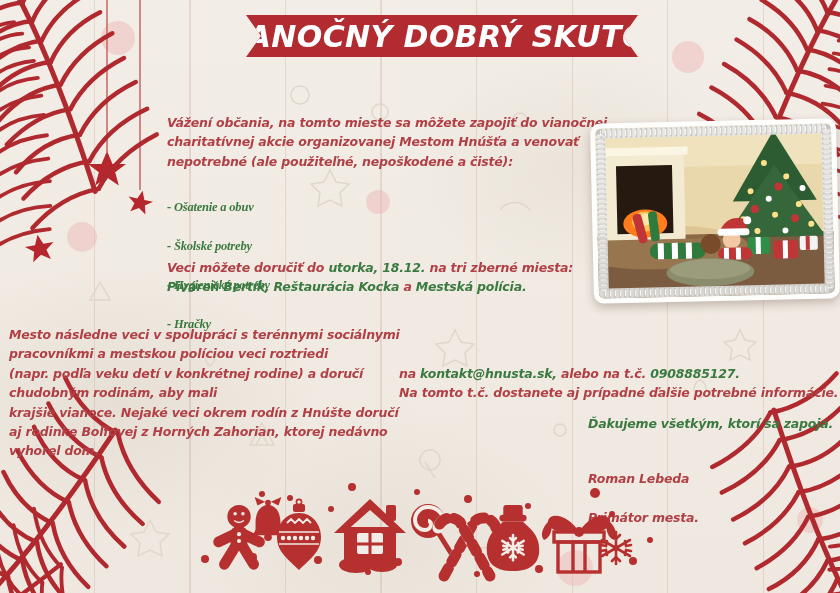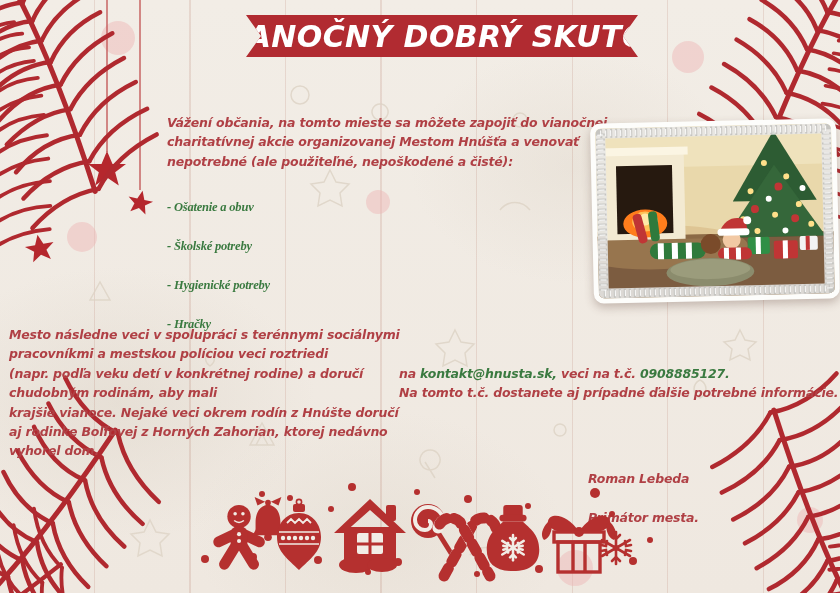--- a/index.html
+++ b/index.html
@@ -155,20 +155,24 @@
 charitatívnej akcie organizovanej Mestom Hnúšťa a venovať
 nepotrebné (ale použiteľné, nepoškodené a čisté):</div>
 
   <div class="abs txt green" style="left:167px;top:179px;width:300px;font-family:Liberation Serif, serif;">
     <span>- Ošatenie a obuv</span><br>
     <span>- Školské potreby</span><br>
     <span>- Hygienické potreby</span><br>
     <span>- Hračky</span>
   </div>
 
+  <div class="abs txt" style="left:167px;top:258px;width:470px;white-space:normal;">
+    <span class="t-red">Veci môžete doručiť do </span><span class="t-green">utorka, 18.12.</span><span class="t-red"> na tri zberné miesta:</span><br>
+    <span class="t-green">Piváreň Bertík, Reštaurácia Kocka </span><span class="t-red">a </span><span class="t-green">Mestská polícia.</span>
+  </div>
 
   <div class="abs photo">
     <div class="photo-inner">
       <svg width="236" height="170" viewBox="0 0 236 170">
         <rect x="0" y="0" width="236" height="170" fill="#e9d8ab"></rect>
         <rect x="0" y="0" width="236" height="40" fill="#efe2bc"></rect>
 
         <rect x="0" y="108" width="236" height="62" fill="#7c5c40"></rect>
         <rect x="0" y="108" width="236" height="4" fill="#6a4c33"></rect>
         <ellipse cx="60" cy="120" rx="90" ry="22" fill="#caa26a" opacity="0.35"></ellipse>
@@ -250,24 +254,25 @@
 pracovníkmi a mestskou políciou veci roztriedi
 (napr. podľa veku detí v konkrétnej rodine) a doručí
 chudobným rodinám, aby mali
 krajšie vianoce. Nejaké veci okrem rodín z Hnúšte doručí
 aj rodinke Boľfovej z Horných Zahorian, ktorej nedávno
 vyhorel dom.</div>
 
   <div class="abs txt" style="left:399px;top:325px;width:445px;white-space:normal;">
     <br>
     <br>
-    <span class="t-red">na </span><span class="t-green">kontakt@hnusta.sk,</span><span class="t-red"> veci na t.č. </span><span class="t-green">0908885127.</span><br>
+    <span class="t-red">na </span><span class="t-green">kontakt@hnusta.sk,</span><span class="t-red"> alebo na t.č. </span><span class="t-green">0908885127.</span><br>
     <span>Na tomto t.č. dostanete aj prípadné ďalšie potrebné informácie.</span>
   </div>
 
+  <div class="abs txt green" style="left:588px;top:414px;width:250px;">Ďakujeme všetkým, ktorí sa zapoja.</div>
 
   <div class="abs txt" style="left:588px;top:450px;width:200px;">
     <span>Roman Lebeda</span><br>
     <span>Primátor mesta.</span>
   </div>
 
   <div class="icons-row">
 
     <svg style="left:210px;top:502px" width="60" height="74" viewBox="0 0 60 76">
       <g fill="#b5302f" stroke="#b5302f" stroke-linecap="round">

